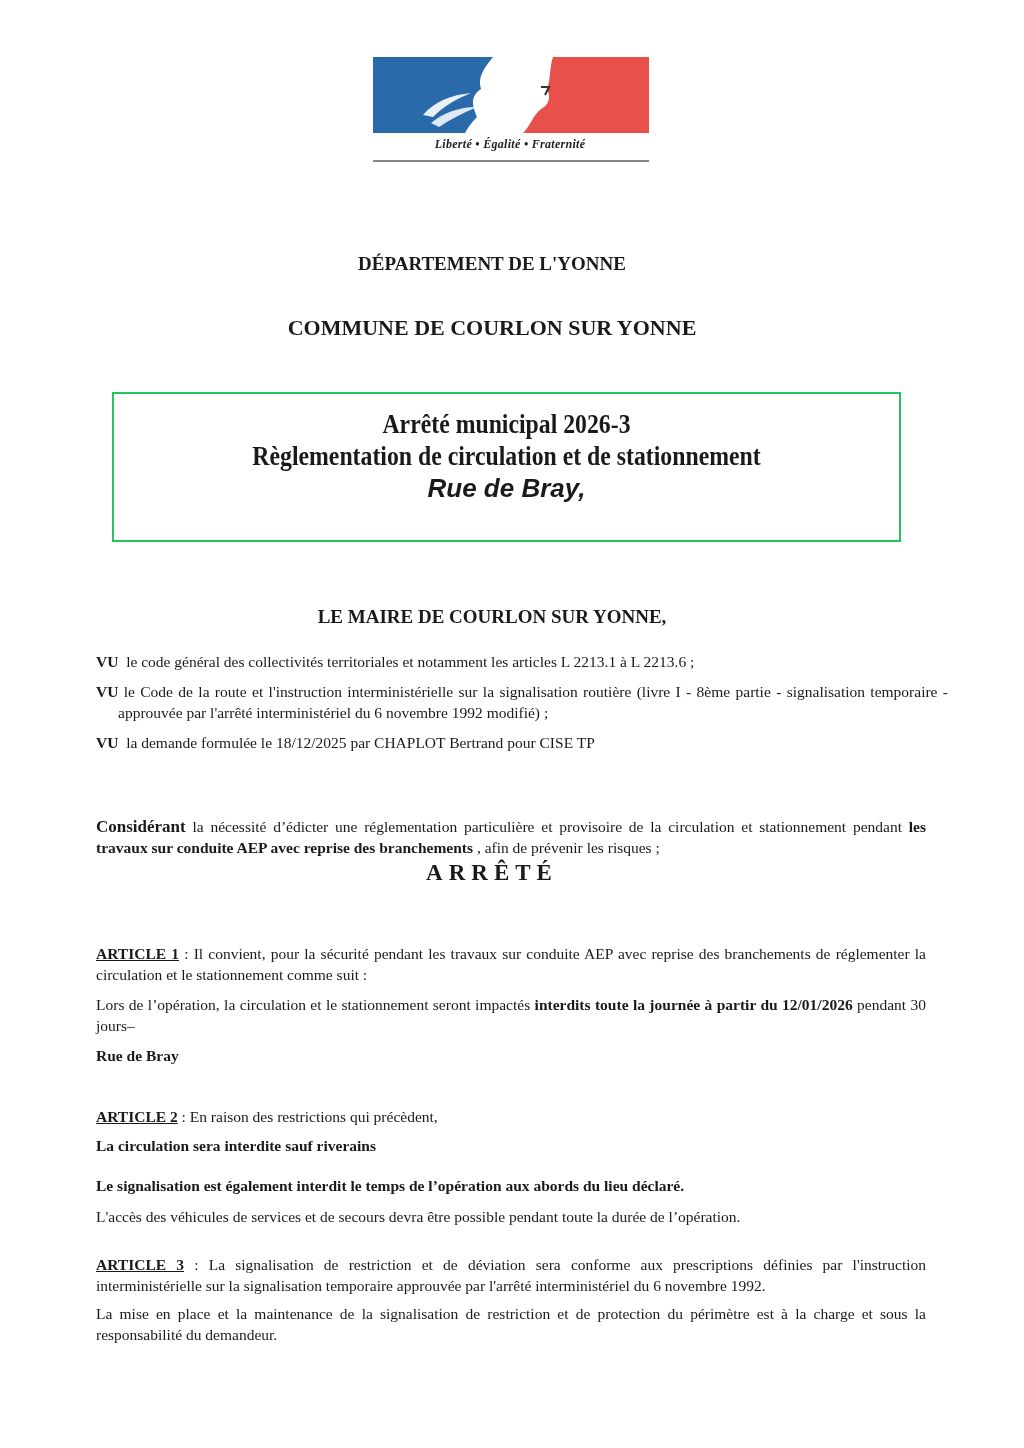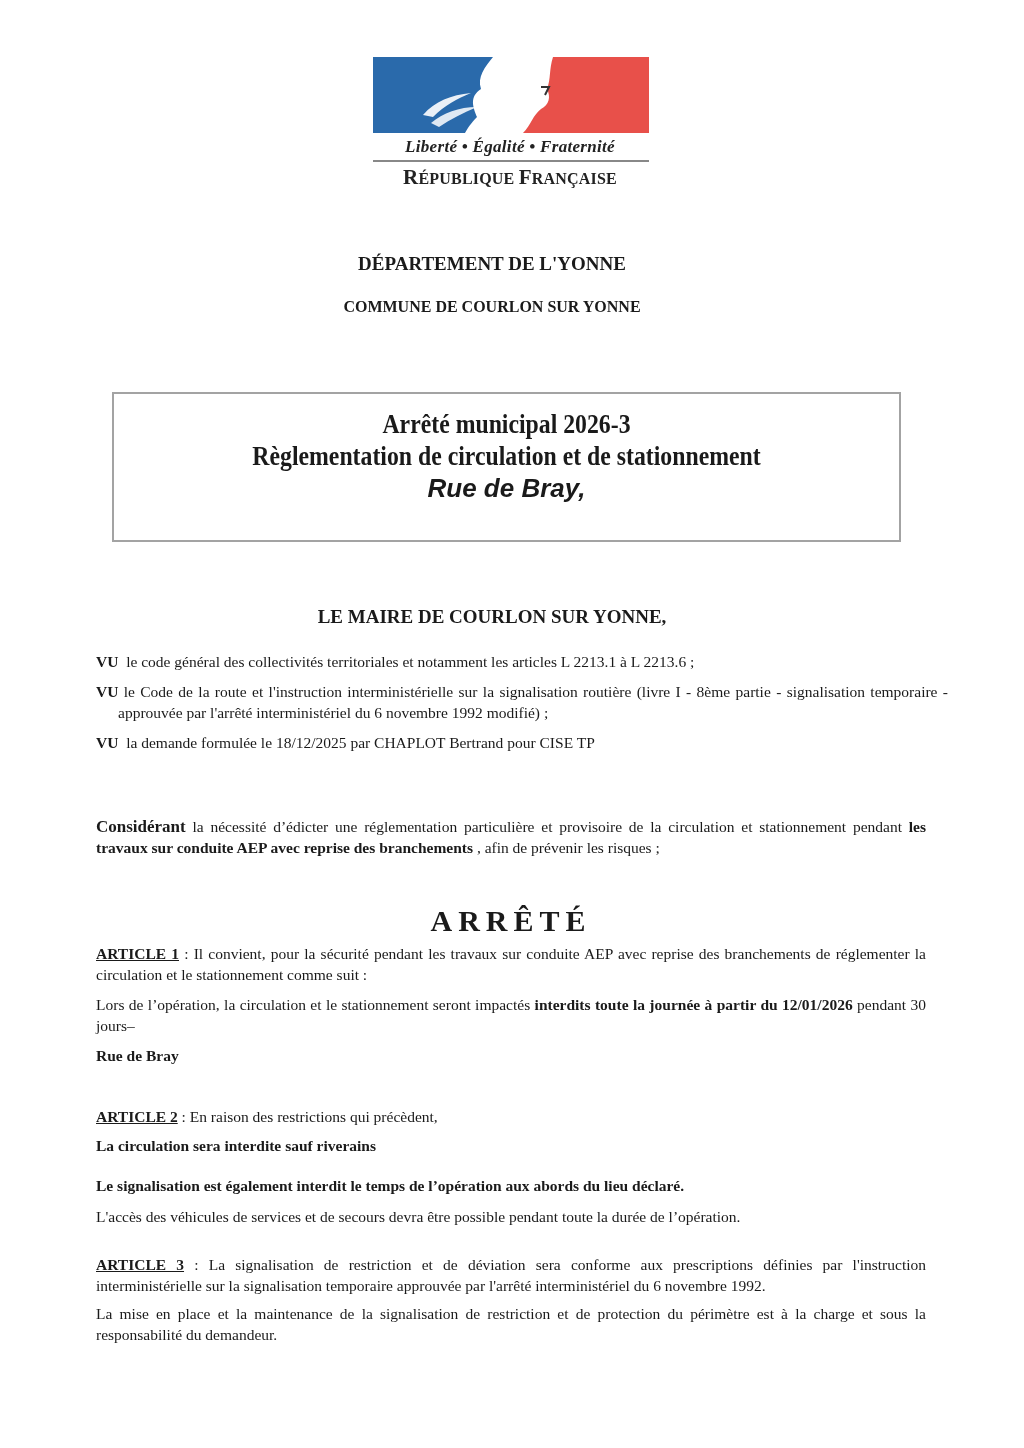--- a/index.html
+++ b/index.html
@@ -2,56 +2,55 @@
 <html><head>
 <meta charset="utf-8">
 <style>
   html, body { margin: 0; padding: 0; background: #ffffff; }
   body { width: 1024px; height: 1448px; position: relative; overflow: hidden;
          font-family: "Liberation Serif", serif; color: #1a1a1a; }
   .abs { position: absolute; }
   .logo { left: 371px; top: 57px; width: 278px; height: 135px; }
   .flag { position: absolute; left: 2px; top: 0; width: 276px; height: 76px; }
   .motto { position: absolute; left: 0; top: 80px; width: 278px; text-align: center;
-           font-style: italic; font-weight: bold; font-size: 17px; letter-spacing: 0.3px; color: #222; }
+           font-style: italic; font-weight: bold; font-size: 12px; letter-spacing: 0.3px; color: #222; }
   .motto-line { position: absolute; left: 2px; top: 103px; width: 276px; height: 2px; background: #888; }
   .republique { position: absolute; left: 0; top: 108px; width: 278px; text-align: center;
                 font-weight: bold; font-size: 21px; color: #222; letter-spacing: 0.2px; }
   .republique .sc { font-size: 16px; }
   .center { left: 0; width: 984px; text-align: center; font-weight: bold; }
   .dept { top: 253px; font-size: 19px; }
-  .commune { top: 298px; font-size: 16px; }
-  .titlebox { left: 112px; top: 392px; width: 789px; height: 150px; border: 2px solid #a3a3a3;
+  .commune { top: 315px; font-size: 22px; }
+  .titlebox { left: 112px; top: 392px; width: 789px; height: 150px; border: 2px solid #22c55e;
               box-sizing: border-box; text-align: center; }
   .tb1 { margin-top: 14px; font-size: 27px; font-weight: bold; transform: scaleX(0.88); line-height: 32px; }
   .tb2 { font-size: 27px; font-weight: bold; transform: scaleX(0.88); line-height: 32px; }
   .tb3 { font-size: 26px; font-weight: bold; font-family: "Liberation Sans", sans-serif; line-height: 32px; font-style: italic; }
   .maire { top: 606px; font-size: 19px; }
   .para { left: 96px; width: 830px; font-size: 15.5px; line-height: 21px; text-align: justify; }
   .vu-label { font-weight: bold; }
   .hang { padding-left: 22px; text-indent: -22px; }
-  .arrete { top: 904px; font-size: 30px; letter-spacing: 6px; padding-left: 19px; }
+  .arrete { top: 860px; font-size: 23px; letter-spacing: 6px; }
   .art { font-weight: bold; text-decoration: underline; }
   b { font-weight: bold; }
 </style>
 </head>
 <body>
 
 <div class="abs logo">
   <svg class="flag" viewBox="0 0 276 76">
     <rect x="0" y="0" width="276" height="76" fill="#ffffff"></rect>
     <path d="M0 0 H120 C112 10 104 20 108 32 C96 40 100 50 104 60 C98 66 94 72 92 76 H0 Z" fill="#2a6aab"></path>
     <path d="M180 0 H276 V76 H150 C158 68 160 58 168 52 C176 48 178 40 174 32 C178 22 176 12 180 0 Z" fill="#e8504a"></path>
     <path d="M50 58 C62 44 78 38 98 36 C84 42 72 48 60 60 Z" fill="#ffffff" opacity="0.9"></path>
     <path d="M58 66 C70 56 86 50 104 50 C90 56 78 62 66 70 Z" fill="#ffffff" opacity="0.85"></path>
     <path d="M168 30 L176 30 L172 38" stroke="#333" stroke-width="2" fill="none"></path>
   </svg>
   <div class="motto">Liberté • Égalité • Fraternité</div>
   <div class="motto-line"></div>
-  <div class="republique"><span>R</span><span class="sc">ÉPUBLIQUE </span><span>F</span><span class="sc">RANÇAISE</span></div>
 </div>
 
 <div class="abs center dept">DÉPARTEMENT DE L'YONNE</div>
 <div class="abs center commune">COMMUNE DE COURLON SUR YONNE</div>
 
 <div class="abs titlebox">
   <div class="tb1">Arrêté municipal 2026-3</div>
   <div class="tb2">Règlementation de circulation et de stationnement</div>
   <div class="tb3">Rue de Bray,</div>
 </div>

